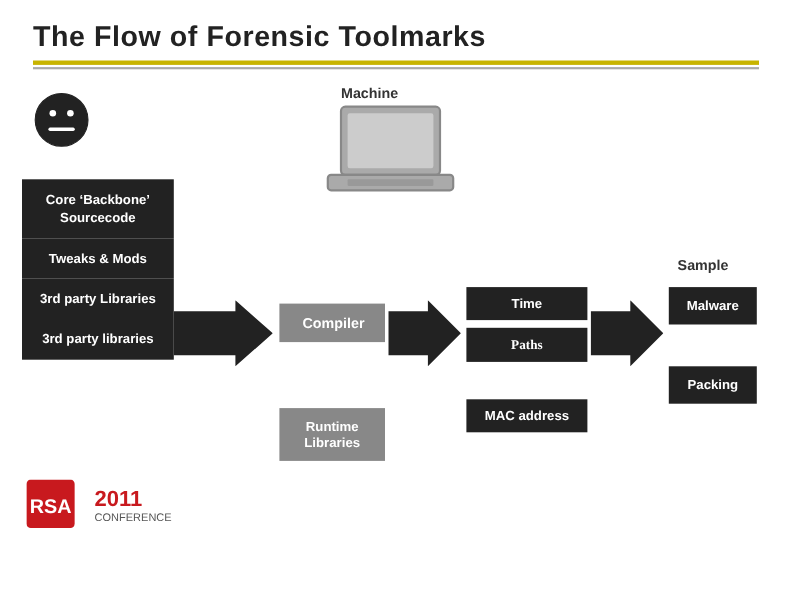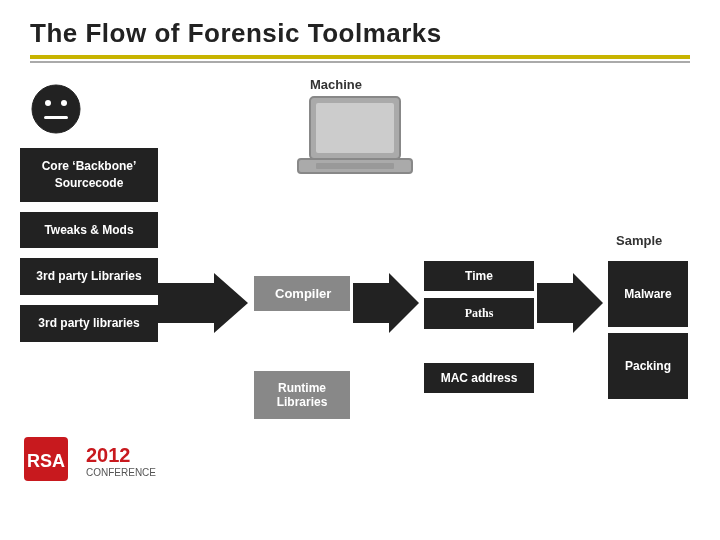--- a/index.html
+++ b/index.html
@@ -63,24 +63,23 @@
     .laptop-icon {
       position: absolute;
       left: 290px;
       top: 30px;
     }
 
     
     .left-col {
       position: absolute;
       left: 20px;
-      top: 85px;
+      top: 100px;
       display: flex;
       flex-direction: column;
-      gap: 10px;
     }
     .left-box {
       background: #222;
       color: #fff;
       font-size: 12px;
       font-weight: bold;
       padding: 10px 14px;
       width: 138px;
       text-align: center;
       line-height: 1.4;
@@ -110,21 +109,21 @@
       width: 110px;
     }
 
     
     .output-box {
       position: absolute;
       background: #222;
       color: #fff;
       font-size: 12px;
       font-weight: bold;
-      padding: 26px 10px;
+      padding: 10px 10px;
       text-align: center;
       width: 80px;
     }
 
     
     .sample-label {
       position: absolute;
       font-size: 13px;
       font-weight: bold;
       color: #333;
@@ -244,18 +243,18 @@
   </div>
 
   <div class="rsa-logo">
     <div>
       <svg width="44" height="44" viewBox="0 0 44 44">
         <rect x="0" y="0" width="44" height="44" rx="4" fill="#c8191e"></rect>
         <text x="22" y="30" text-anchor="middle" font-size="18" font-weight="bold" fill="white" font-family="Arial">RSA</text>
       </svg>
     </div>
     <div>
-      <span style="font-size:20px; font-weight:bold; color:#c8191e;">2012</span>
+      <span style="font-size:20px; font-weight:bold; color:#c8191e;">2011</span>
       <span class="conf-text">CONFERENCE</span>
     </div>
   </div>
 
 </div>
 
 </body></html>

